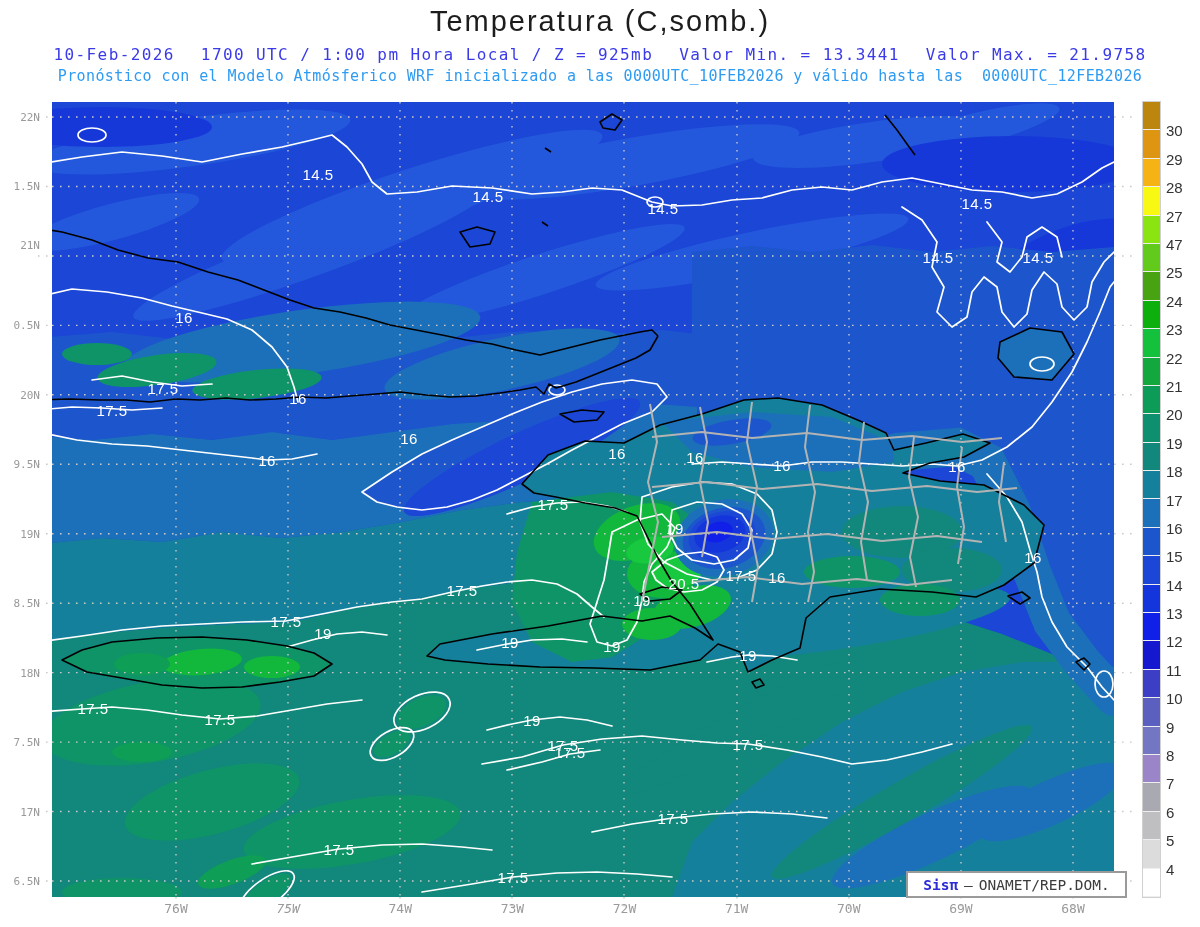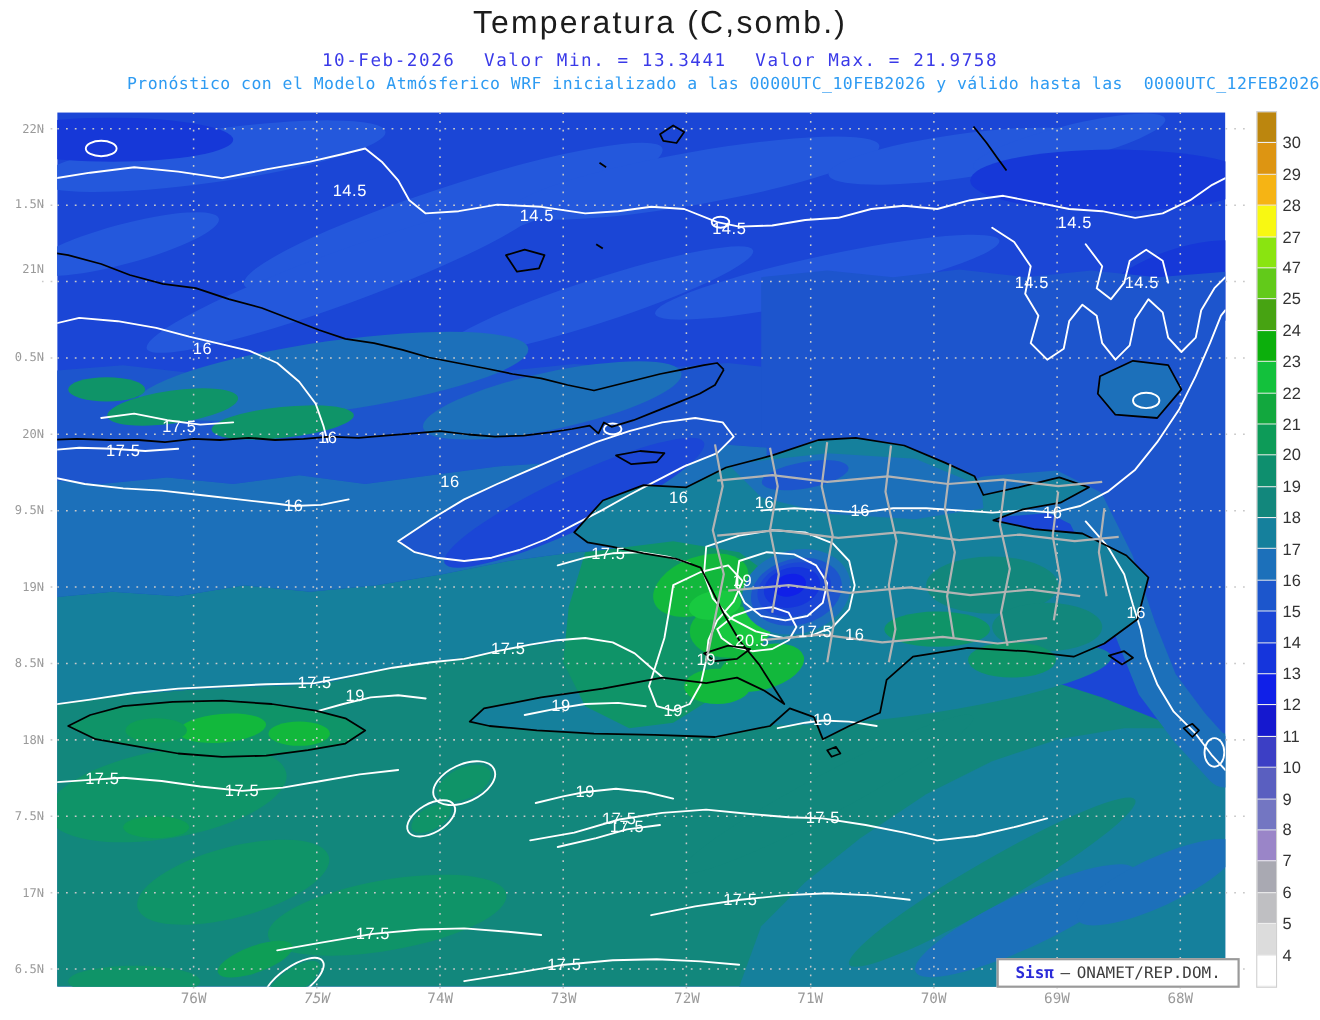--- a/index.html
+++ b/index.html
@@ -3,21 +3,21 @@
 <meta charset="utf-8">
 <style>
   html,body{margin:0;padding:0;background:#fff;}
   body{width:1200px;height:927px;position:relative;overflow:hidden;
        font-family:"Liberation Sans",sans-serif;}
   .title{position:absolute;top:5px;left:0;width:1200px;text-align:center;
          font-size:29px;letter-spacing:2px;color:#1c1c1c;font-weight:400;}
   .sub1{position:absolute;top:45px;left:0;width:1200px;display:flex;justify-content:center;
         gap:26px;font-family:"DejaVu Sans Mono",monospace;font-size:16px;letter-spacing:1.4px;
         color:#3a3ae8;white-space:pre;}
-  .sub2{position:absolute;top:67px;left:0;width:1200px;text-align:right;
+  .sub2{position:absolute;top:67px;left:0;width:1200px;text-align:center;
         font-family:"DejaVu Sans Mono",monospace;font-size:15px;letter-spacing:0.4px;
         color:#2e9bf2;white-space:pre;}
   #mapsvg{position:absolute;left:38px;top:102px;}
   .ylab{position:absolute;width:40px;text-align:right;transform:translateY(-50%);
         font-family:"DejaVu Sans Mono",monospace;font-size:11px;color:#9a9a9a;
         left:0;overflow:hidden;white-space:nowrap;}
   .xlab{position:absolute;transform:translateX(-50%);top:901px;
         font-family:"DejaVu Sans Mono",monospace;font-size:13px;color:#9a9a9a;}
   .clab{position:absolute;transform:translate(-50%,-50%);color:#fff;
         font-size:15px;letter-spacing:0.5px;font-family:"Liberation Sans",sans-serif;}
@@ -33,20 +33,21 @@
   .attrib .brand{color:#2b2bd8;font-weight:bold;text-align:right;}
   .attrib .org{color:#3c3c3c;}
 </style>
 </head>
 <body>
 
 <div class="title">Temperatura (C,somb.)</div>
 
 <div class="sub1">
   <span>10-Feb-2026</span>
+  <span>1700 UTC / 1:00 pm Hora Local / Z = 925mb</span>
   <span>Valor Min. = 13.3441</span>
   <span>Valor Max. = 21.9758</span>
 </div>
 
 <div class="sub2">Pronóstico con el Modelo Atmósferico WRF inicializado a las 0000UTC_10FEB2026 y válido hasta las  0000UTC_12FEB2026</div>
 
 <svg id="mapsvg" width="1100" height="812" viewBox="-14 0 1100 812" xmlns="http://www.w3.org/2000/svg">
   <defs>
     <clipPath id="mapclip">
         <rect x="0" y="0" width="1062" height="795"></rect>

